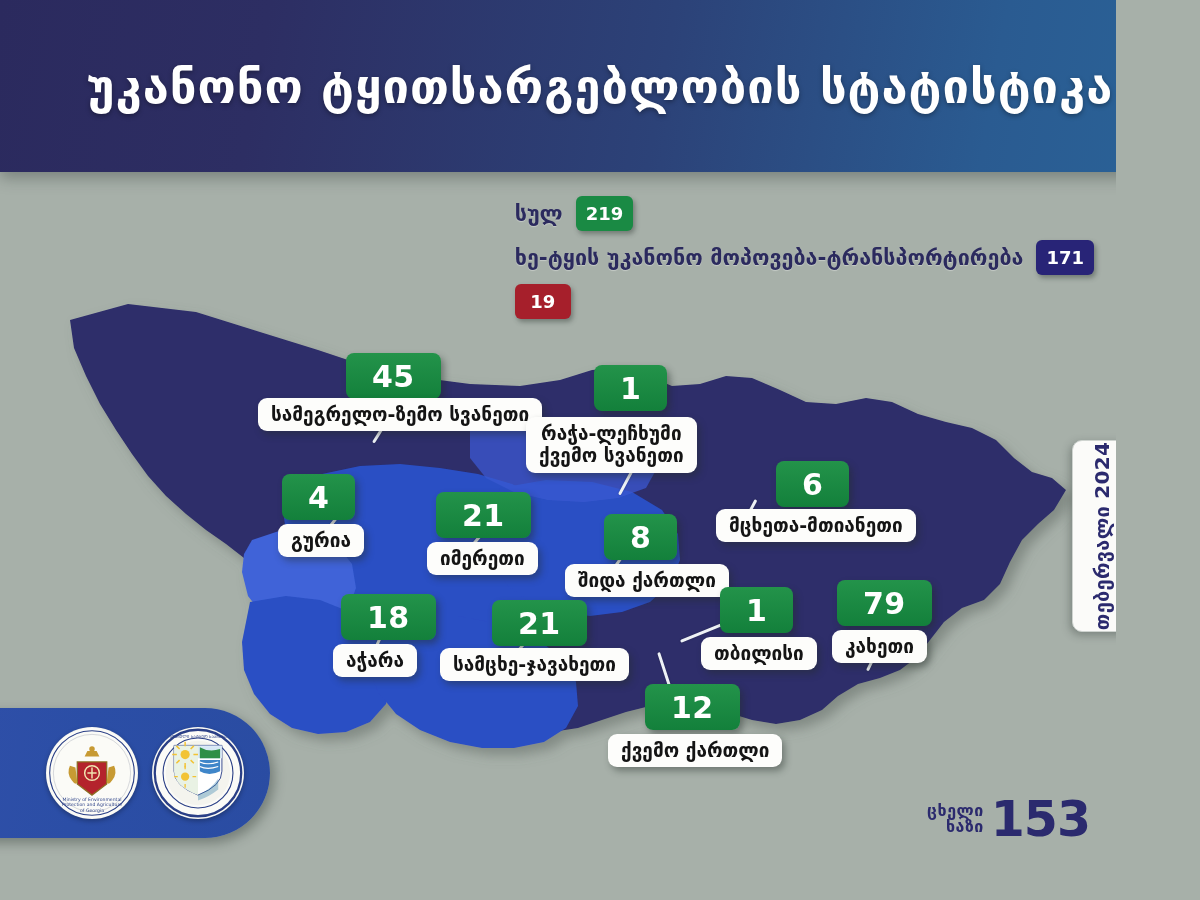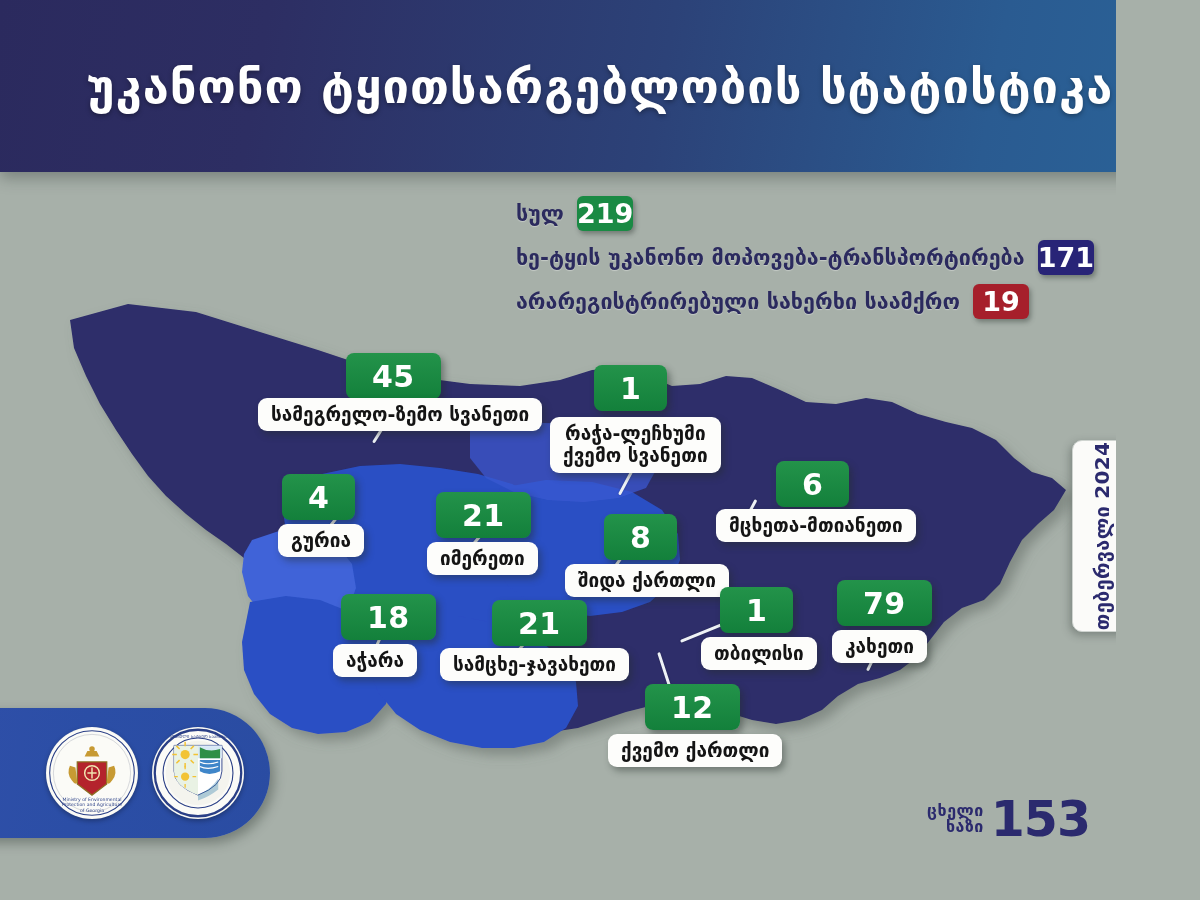--- a/index.html
+++ b/index.html
@@ -31,23 +31,23 @@
     margin-bottom:9px;height:35px;
   }
   .legend-label{
     color:#2b2a5e;font-size:21.5px;font-weight:700;
     margin-right:13px;white-space:nowrap;
     text-shadow:0 1px 1px rgba(255,255,255,.35);
   }
   .legend-chip{
     min-width:56px;height:35px;border-radius:6px;
     display:flex;align-items:center;justify-content:center;
-    color:#fff;font-size:27px;font-weight:700;
+    color:#fff;font-size:18px;font-weight:700;
     box-shadow:2px 3px 5px rgba(40,50,45,.42);
-    padding:0 0;box-sizing:border-box;
+    padding:0 10px;box-sizing:border-box;
   }
 
   
   .map-wrap{position:absolute;left:0;top:172px;width:1200px;height:728px;z-index:10;}
   .map-svg{position:absolute;left:0;top:0;width:1200px;height:728px;}
 
   
   .marker{position:absolute;z-index:25;}
   .count-chip{
     position:absolute;
@@ -172,21 +172,21 @@
 
     <div class="marker">
       <div class="leader" style="left:372px;top:270px;width:46px;transform:rotate(-58deg);"></div>
       <div class="count-chip" style="left:346px;top:181px;">45</div>
       <div class="name-pill" style="left:258px;top:226px;">სამეგრელო-ზემო სვანეთი</div>
     </div>
 
     <div class="marker">
       <div class="leader" style="left:618px;top:322px;width:38px;transform:rotate(-62deg);"></div>
       <div class="count-chip" style="left:594px;top:193px;">1</div>
-      <div class="name-pill two-line" style="left:550px;top:245px;">
+      <div class="name-pill two-line" style="left:526px;top:245px;">
         <div>რაჭა-ლეჩხუმი</div>
         <div>ქვემო სვანეთი</div>
       </div>
     </div>
 
     <div class="marker">
       <div class="leader" style="left:308px;top:380px;width:52px;transform:rotate(-52deg);"></div>
       <div class="count-chip" style="left:282px;top:302px;">4</div>
       <div class="name-pill" style="left:278px;top:352px;">გურია</div>
     </div>
@@ -243,21 +243,20 @@
   <div class="legend">
     <div class="legend-row">
       <div class="legend-label">სულ</div>
       <div class="legend-chip" style="background:#1a8a44;">219</div>
     </div>
     <div class="legend-row">
       <div class="legend-label">ხე-ტყის უკანონო მოპოვება-ტრანსპორტირება</div>
       <div class="legend-chip" style="background:#282477;">171</div>
     </div>
     <div class="legend-row">
-      <div class="legend-label">არარეგისტრირებული სახერხი საამქრო</div>
       <div class="legend-chip" style="background:#a61f2b;">19</div>
     </div>
   </div>
 
   <div class="logo-bar">
     <div class="emblem">
       <svg viewBox="0 0 100 100" width="92" height="92">
         <circle cx="50" cy="50" r="49" fill="#fbfbf7"></circle>
         <circle cx="50" cy="50" r="46" fill="none" stroke="#2a3f86" stroke-width="1.2"></circle>
         <circle cx="50" cy="50" r="42" fill="none" stroke="#b8bcc4" stroke-width="0.6"></circle>

